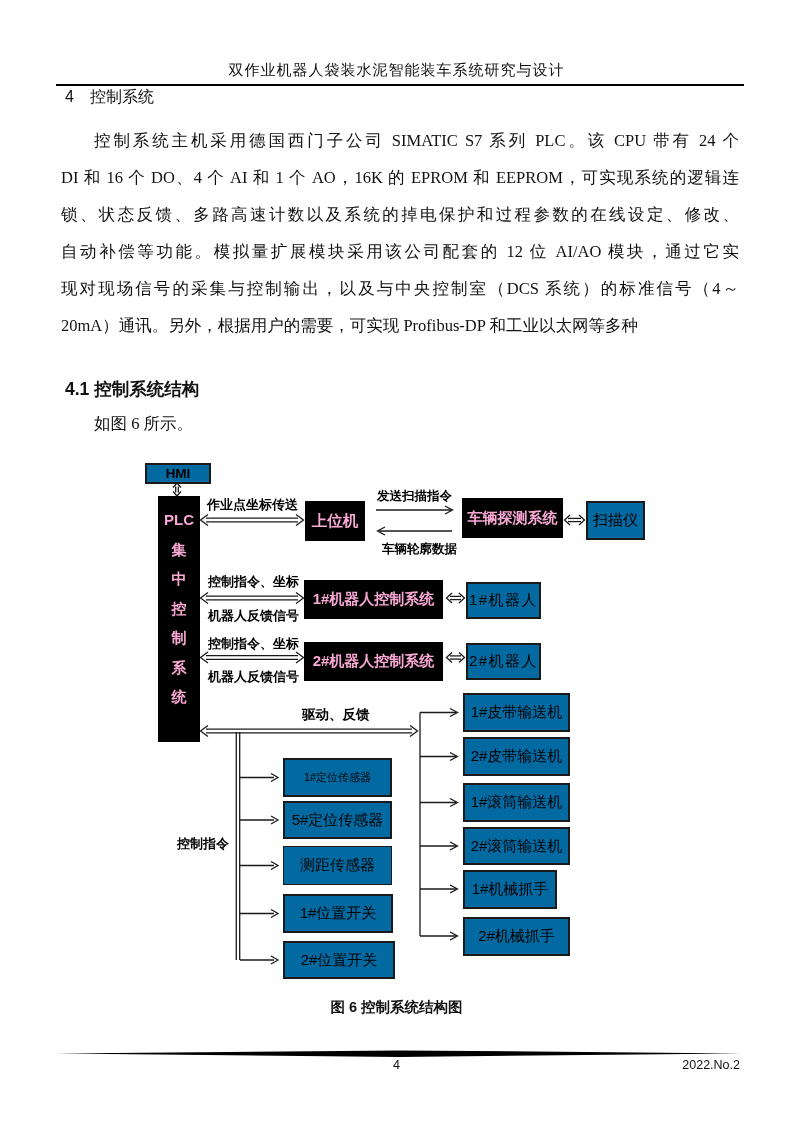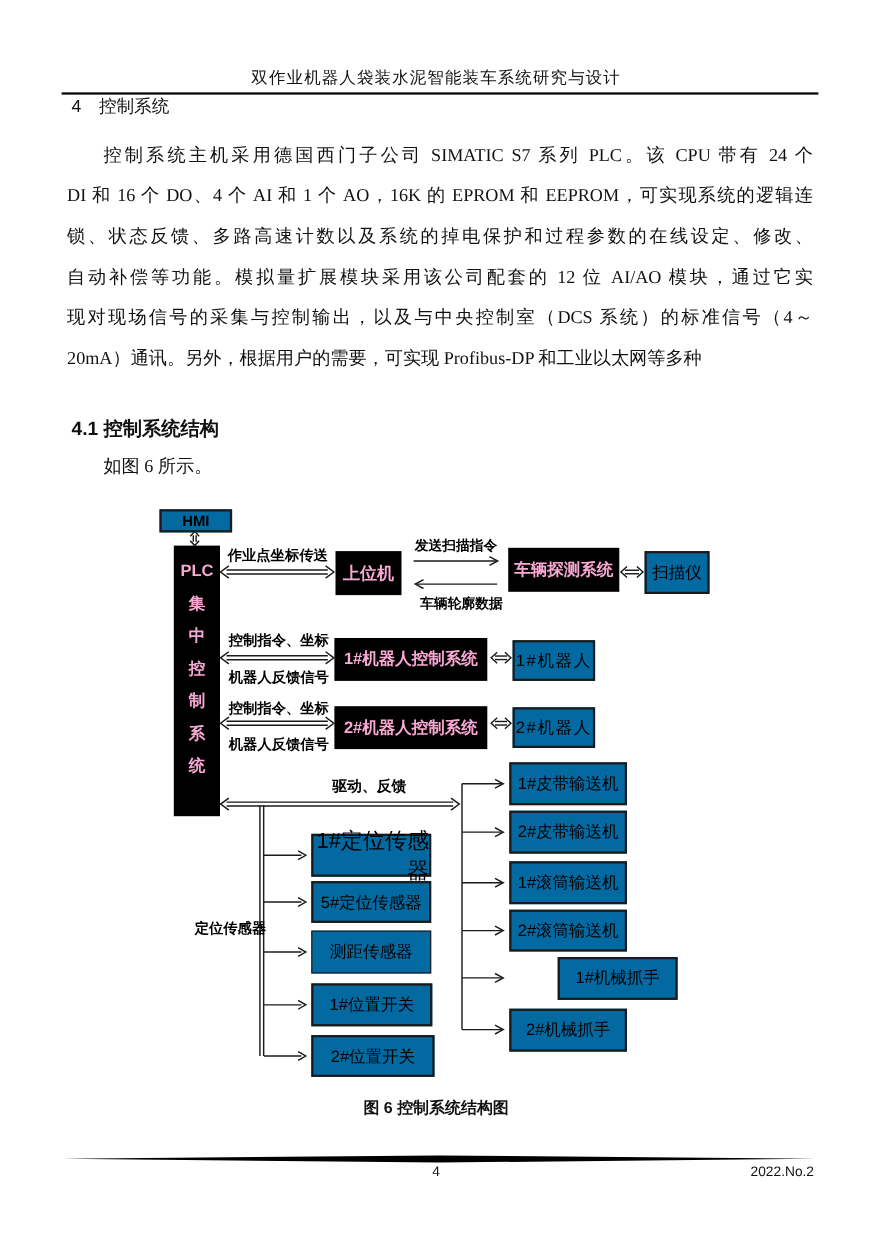--- a/index.html
+++ b/index.html
@@ -156,38 +156,38 @@
     <div class="bbox" style="left:304px;top:125px;width:139px;height:39px;font-size:15px;">1#机器人控制系统</div>
     <div class="wbox" style="left:466px;top:127px;width:75px;height:37px;font-size:15px;letter-spacing:1.5px;">1#机器人</div>
 
     <div class="bbox" style="left:304px;top:187px;width:139px;height:39px;font-size:15px;">2#机器人控制系统</div>
     <div class="wbox" style="left:466px;top:188px;width:75px;height:37px;font-size:15px;letter-spacing:1.5px;">2#机器人</div>
 
     <div class="wbox" style="left:463px;top:238px;width:107px;height:39px;font-size:15px;">1#皮带输送机</div>
     <div class="wbox" style="left:463px;top:282px;width:107px;height:39px;font-size:15px;">2#皮带输送机</div>
     <div class="wbox" style="left:463px;top:328px;width:107px;height:39px;font-size:15px;">1#滚筒输送机</div>
     <div class="wbox" style="left:463px;top:372px;width:107px;height:38px;font-size:15px;">2#滚筒输送机</div>
-    <div class="wbox" style="left:463px;top:415px;width:109px;height:39px;font-size:15px;margin-left:44px;">1#机械抓手</div>
+    <div class="wbox" style="left:463px;top:415px;width:94px;height:39px;font-size:15px;">1#机械抓手</div>
     <div class="wbox" style="left:463px;top:462px;width:107px;height:39px;font-size:15px;">2#机械抓手</div>
 
-    <div class="wbox" style="left:283px;top:303px;width:109px;height:39px;font-size:20px;">1#定位传感器</div>
+    <div class="wbox" style="left:283px;top:303px;width:109px;height:39px;font-size:11px;">1#定位传感器</div>
     <div class="wbox" style="left:283px;top:346px;width:109px;height:38px;font-size:15px;">5#定位传感器</div>
     <div class="wbox" style="left:283px;top:391px;width:109px;height:39px;font-size:15px;border-width:1.5px;">测距传感器</div>
     <div class="wbox" style="left:283px;top:439px;width:110px;height:39px;font-size:15px;">1#位置开关</div>
     <div class="wbox" style="left:283px;top:486px;width:112px;height:38px;font-size:15px;border-width:2.5px;">2#位置开关</div>
 
     <div class="lbl" style="left:207px;top:41px;font-size:13px;">作业点坐标传送</div>
     <div class="lbl" style="left:377px;top:33px;font-size:12.5px;">发送扫描指令</div>
     <div class="lbl" style="left:382px;top:86px;font-size:12.5px;">车辆轮廓数据</div>
     <div class="lbl" style="left:208px;top:118px;font-size:13px;">控制指令、坐标</div>
     <div class="lbl" style="left:208px;top:152px;font-size:13px;">机器人反馈信号</div>
     <div class="lbl" style="left:208px;top:180px;font-size:13px;">控制指令、坐标</div>
     <div class="lbl" style="left:208px;top:213px;font-size:13px;">机器人反馈信号</div>
     <div class="lbl" style="left:302px;top:251px;font-size:13.5px;">驱动、反馈</div>
-    <div class="lbl" style="left:177px;top:380px;font-size:13px;">定位传感器</div>
+    <div class="lbl" style="left:177px;top:380px;font-size:13px;">控制指令</div>
   </div>
 
   <div class="abs caption">图 6 控制系统结构图</div>
 
   <svg class="abs" style="left:56px;top:1050px;" width="686" height="8" viewBox="0 0 686 8">
     <polygon points="1,3.4 343,0.4 685,3.4 343,6.9" fill="#000"></polygon>
   </svg>
   <div class="abs foot-num">4</div>
   <div class="abs foot-issue">2022.No.2</div>
 

